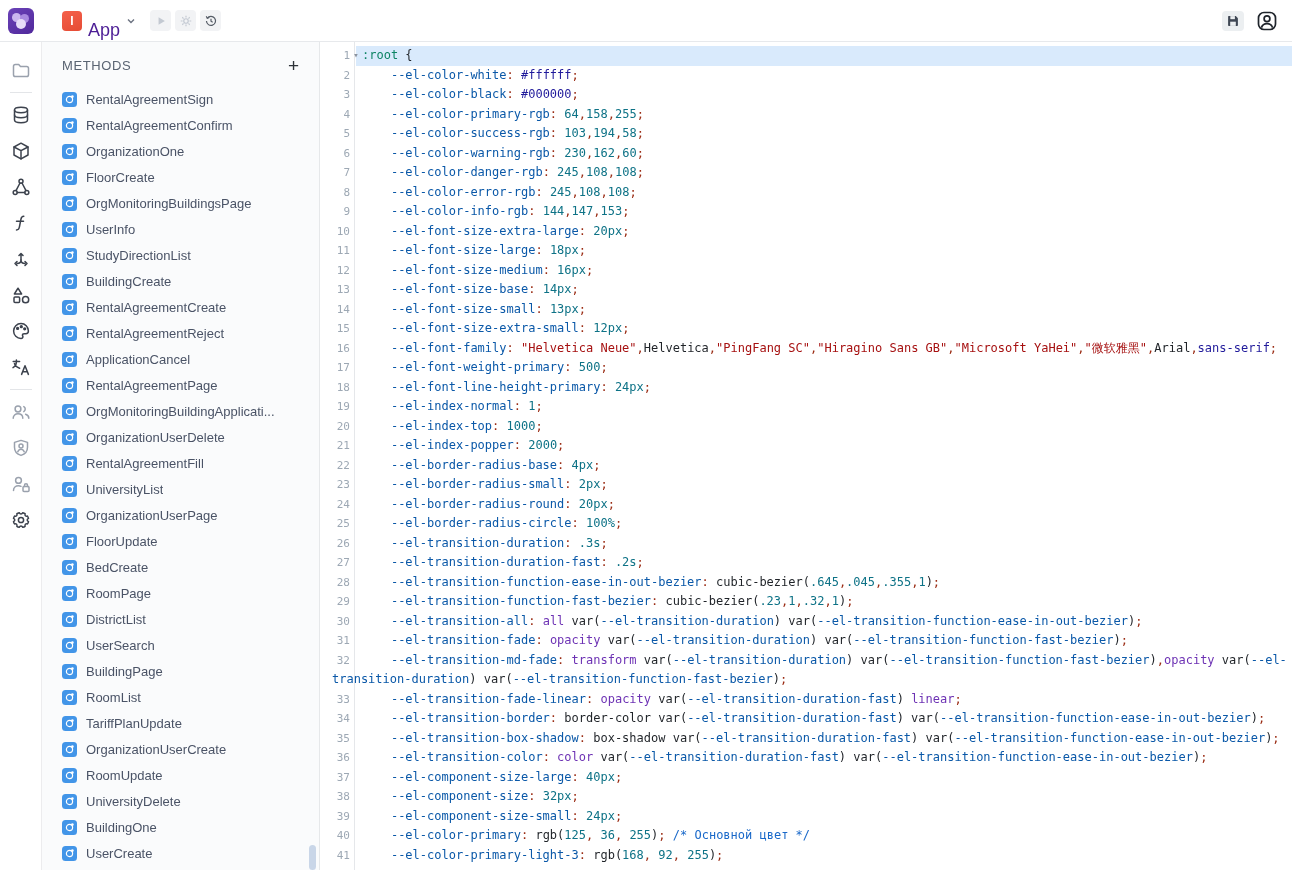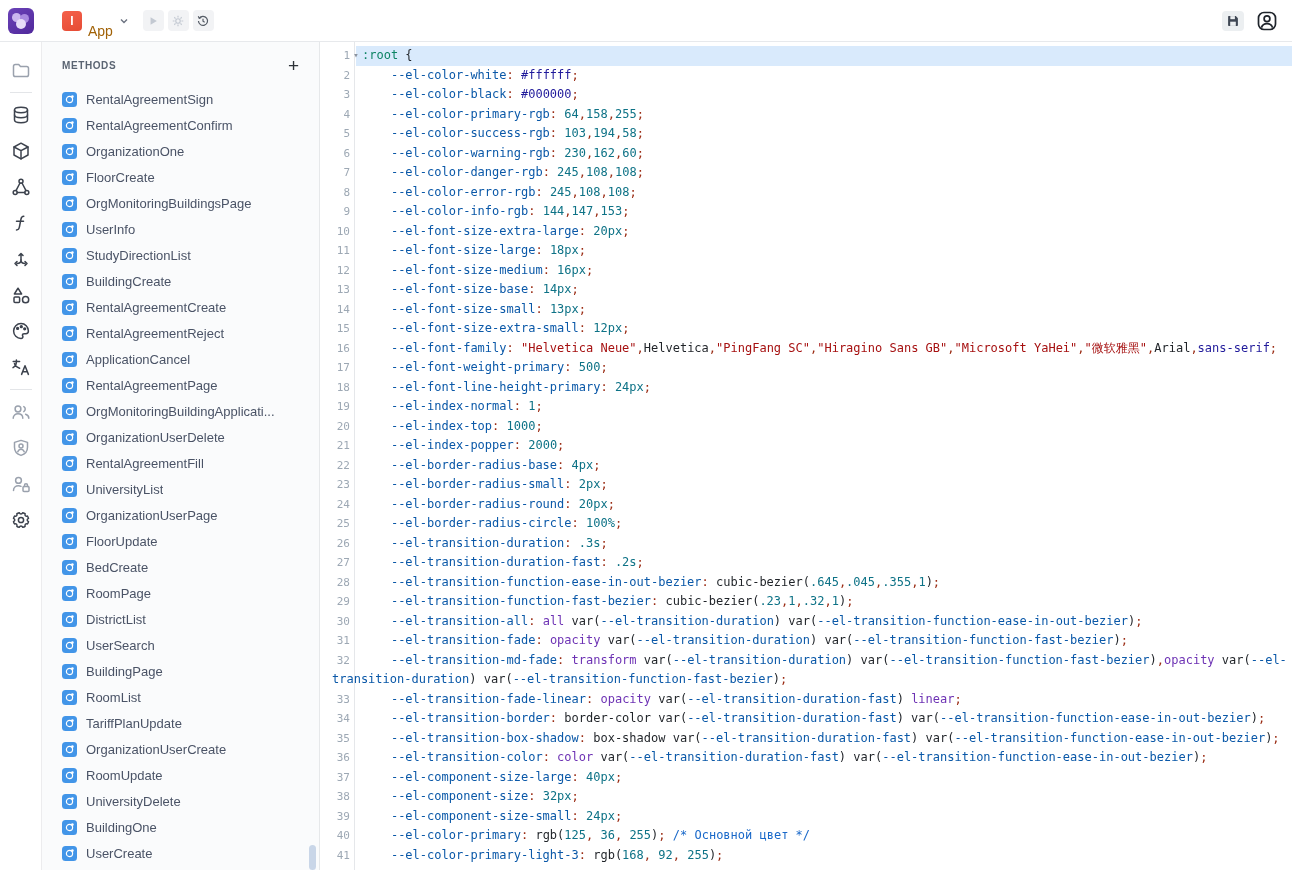--- a/index.html
+++ b/index.html
@@ -13,21 +13,21 @@
   .logo { width:26px; height:26px; border-radius:6px; margin-left:8px;
     background:linear-gradient(145deg,#6b43b8,#50289b); position:relative; flex:0 0 26px; }
   .logo i { position:absolute; border-radius:50%; }
   .logo .c1 { width:9px; height:9px; background:#cbb6ef; left:4px; top:5px; }
   .logo .c2 { width:9px; height:9px; background:#a98ae0; left:12px; top:6px; }
   .logo .c3 { width:10px; height:10px; background:#e6dcf8; left:8px; top:11px; }
   button { background:none; border:none; cursor:pointer; font-family:inherit; }
   .ws { display:flex; align-items:center; gap:6px; margin-left:28px; }
   .ws-badge { width:20px; height:20px; border-radius:4px; background:linear-gradient(160deg,#f4604a,#e64c35);
     color:#fff; font-weight:700; font-size:12px; display:flex; align-items:center; justify-content:center; }
-  .ws-name { font-size:14px; color:#a16207;margin-top:20px; }
+  .ws-name { font-size:18px; color:#4c1d95;margin-top:20px; }
   .tb-actions { display:flex; gap:4px; margin-left:14px; }
   .tb-btn { width:21px; height:21px; border-radius:4px; background:#f2f3f5;
     display:flex; align-items:center; justify-content:center; }
   .tb-btn.muted { color:#c3c9d2; }
   .tb-btn.dark { color:#555c66; }
   .tb-right { position:absolute; right:14px; top:0; height:42px; display:flex; align-items:center; gap:12px; }
   .save-btn { width:22px; height:20px; border-radius:4px; background:#eceff1; color:#3f4754;
     display:flex; align-items:center; justify-content:center; }
   .acct-btn { color:#1f242b; display:flex; align-items:center; }
 
@@ -40,21 +40,21 @@
   .rail-btn { width:28px; height:28px; margin:4px 0; display:flex; align-items:center; justify-content:center;
     color:#3c424d; }
   .rail-btn.muted { color:#9aa1ad; }
   .rail-div { width:22px; height:1px; background:#e3e5e8; margin:4px 0; }
 
   
   .sidebar { width:278px; flex:0 0 278px; background:#fafbfc; border-right:1px solid #e6e8ea;
     position:relative; overflow:hidden; }
   .side-head { height:34px; display:flex; align-items:center; justify-content:space-between;
     padding:0 18px 0 20px; margin-top:6px; }
-  .side-title { font-size:10px; font-weight:700; letter-spacing:.6px; color:#5a6472; }
+  .side-title { font-size:13px; font-weight:400; letter-spacing:.6px; color:#5a6472; }
   .add-btn { font-size:19px; color:#2d3238; line-height:1; padding:0 2px; font-weight:400; }
   .method-list { padding-top:4px; }
   .m-item { height:26px; display:flex; align-items:center; gap:9px; padding:0 10px 0 20px; }
   .m-item svg { flex:0 0 15px; }
   .m-label { font-size:13px; color:#4a5366; white-space:nowrap; overflow:hidden; }
   .side-scroll-thumb { position:absolute; right:3px; bottom:0; width:7px; height:25px;
     border-radius:3.5px; background:#c9d6e8; }
 
   
   .editor { flex:1; position:relative; background:#fff; overflow:hidden; }

